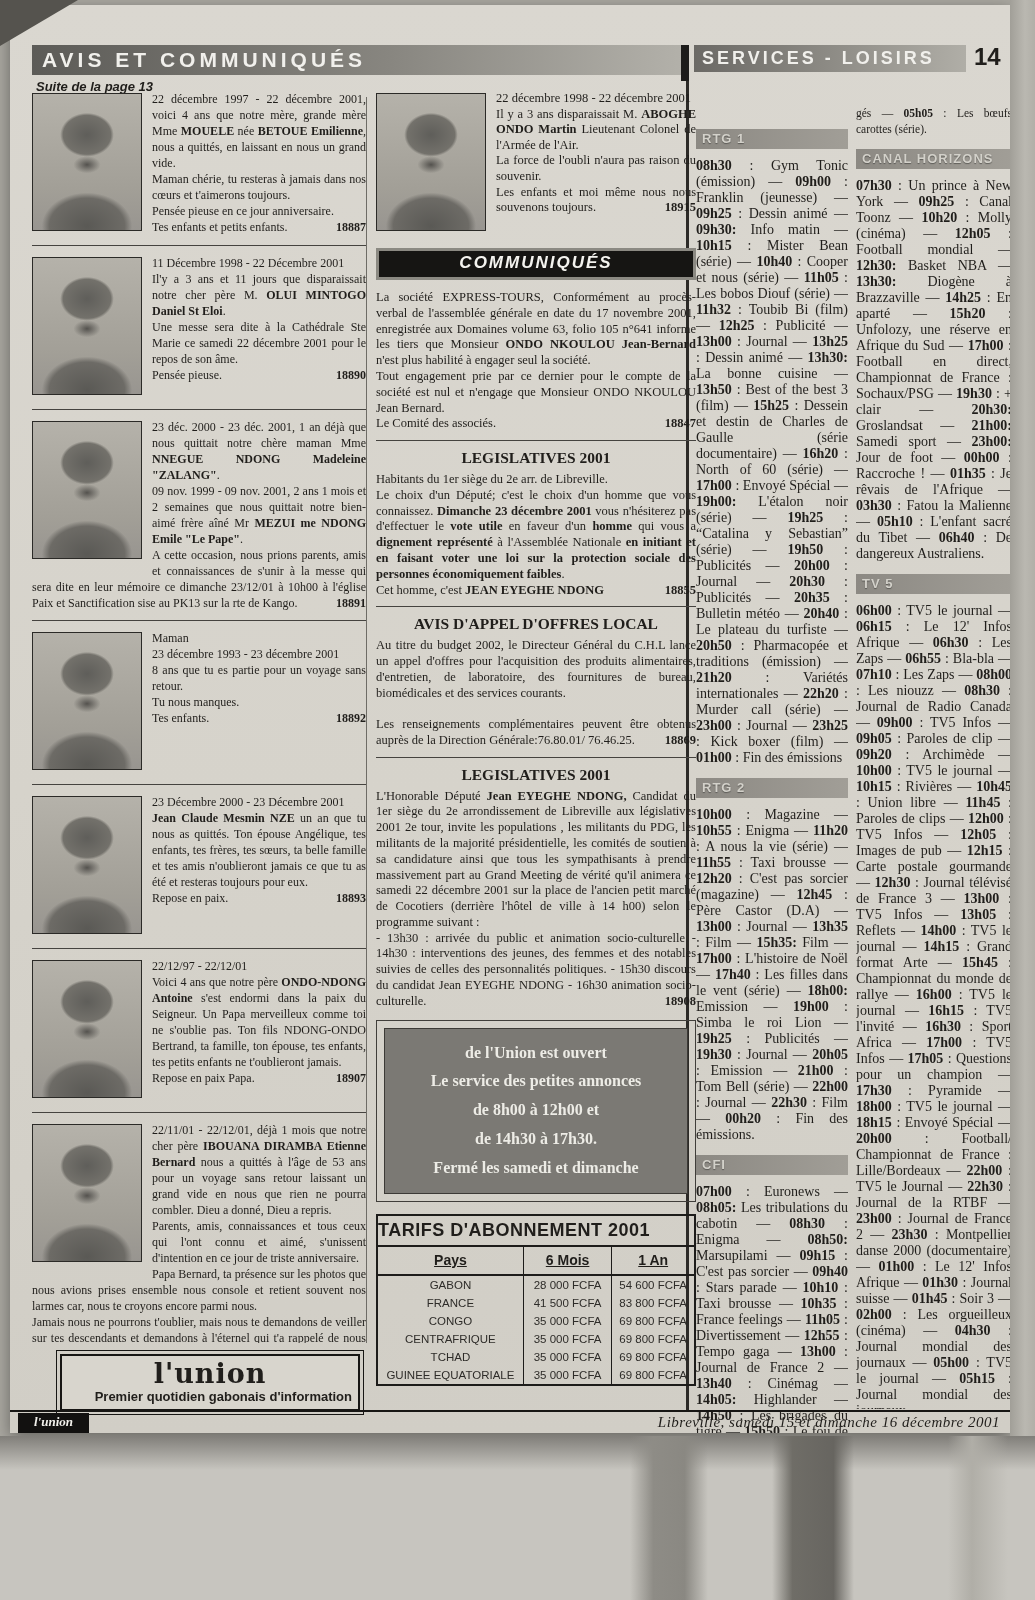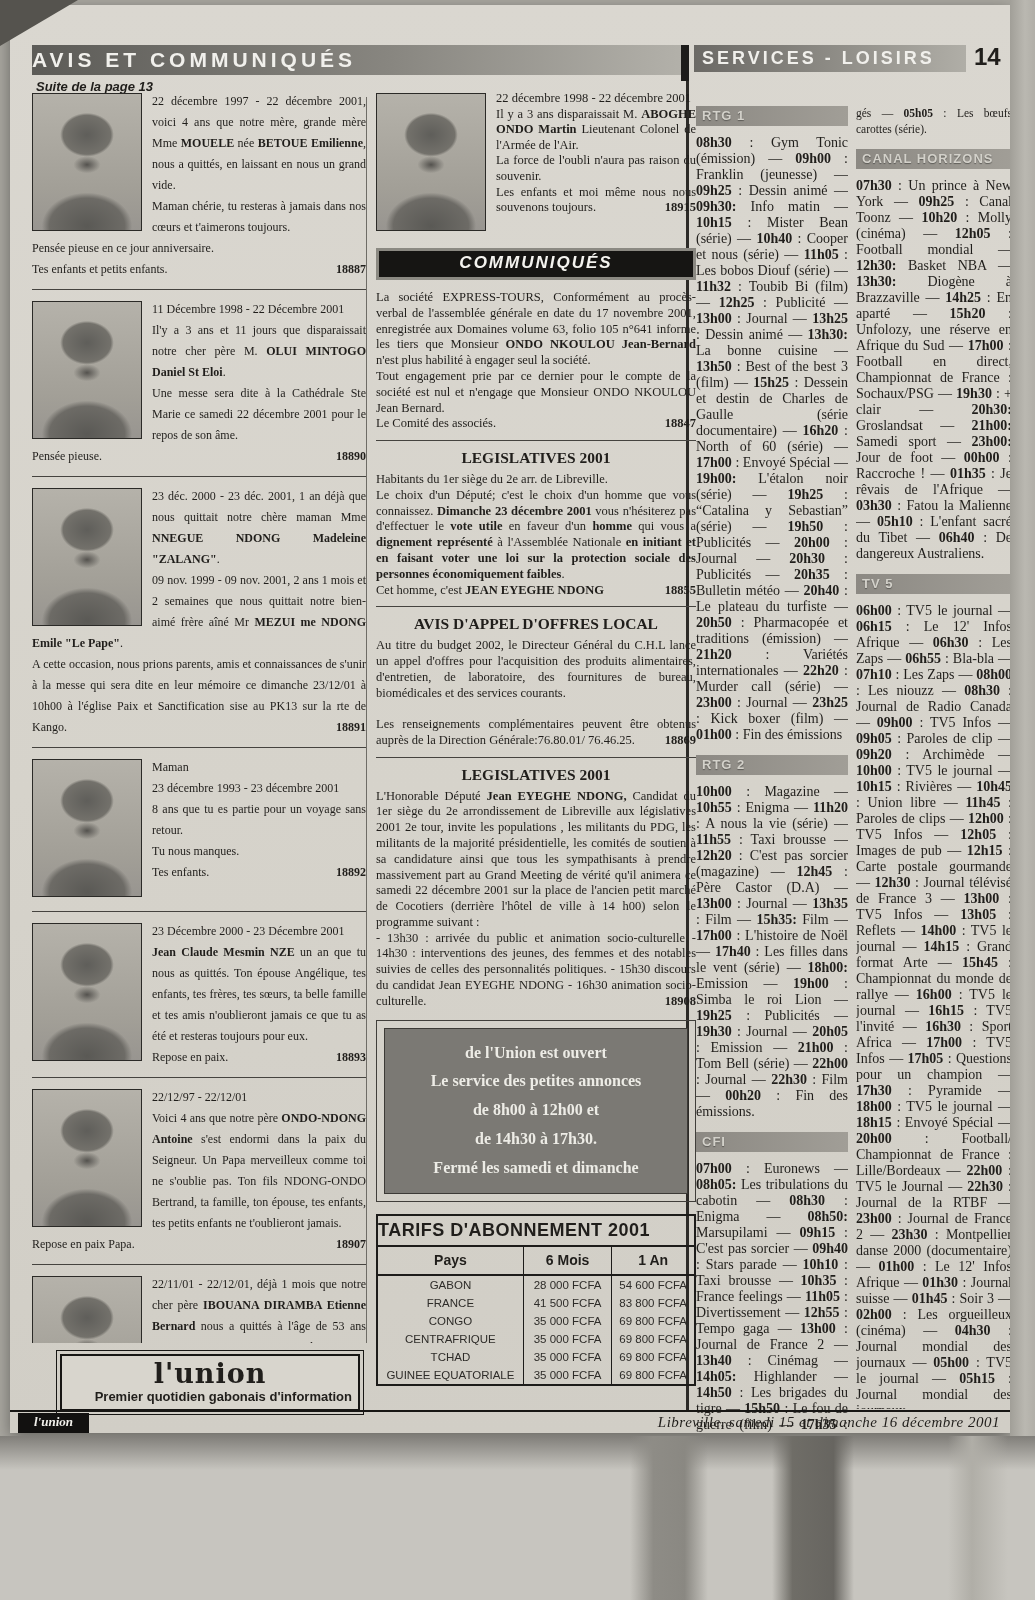--- a/index.html
+++ b/index.html
@@ -27,45 +27,45 @@
     background:linear-gradient(180deg,rgba(70,68,64,.55),rgba(70,68,64,0)); }
   .streak { position:absolute; top:0; height:164px; }
   .streak.s1 { left:630px; width:78px; background:linear-gradient(90deg,transparent,#8e8c86 30%,#8a8882 70%,transparent); }
   .streak.s2 { left:772px; width:82px; background:linear-gradient(90deg,transparent,#6f6d67 25%,#676560 75%,transparent); }
   .streak.s3 { left:948px; width:60px; background:linear-gradient(90deg,transparent,#b0aea7 40%,transparent); }
 
   
   .avis-bar { position:absolute; left:22px; top:40px; width:652px; height:30px;
     background:linear-gradient(90deg,#5c5b57 0%,#888680 55%,#b3b1aa 100%);
     color:#f1f0ec; font-family:"Liberation Sans",sans-serif; font-weight:bold;
-    font-size:21px; letter-spacing:4px; line-height:30px; }
+    font-size:21px; letter-spacing:4px; line-height:30px; padding-left:10px; }
   .suite-note { position:absolute; left:26px; top:74px;
     font-family:"Liberation Sans",sans-serif; font-weight:bold; font-style:italic; font-size:13px; }
   .tv-divider { position:absolute; left:676px; top:40px; width:3px; height:1366px; background:#2c2a27; }
   .tv-divider-thick { position:absolute; left:671px; top:40px; width:8px; height:36px; background:#1d1c1a; }
   .services-bar { position:absolute; left:684px; top:40px; width:272px; height:27px;
     background:linear-gradient(90deg,#6b6965 0%,#8d8b85 50%,#b0aea7 100%);
     color:#f1f0ec; font-family:"Liberation Sans",sans-serif; font-weight:bold;
     font-size:18px; letter-spacing:3px; line-height:27px; padding-left:8px; }
   .page-num { position:absolute; left:964px; top:38px; font-family:"Liberation Sans",sans-serif;
     font-weight:bold; font-size:24px; }
   .tv-title-wrap { position:absolute; left:684px; top:70px; width:316px; text-align:center; }
   .tv-title { display:inline-block; font-family:"Liberation Sans",sans-serif; font-weight:bold;
     font-variant:small-caps; font-size:20px; letter-spacing:.5px;
     border-bottom:4px solid #4c4a46; padding:0 4px 2px; }
 
   
   .col-left { position:absolute; left:22px; top:86px; width:334px; height:1252px; overflow:hidden; }
   .col-divider { position:absolute; left:356px; top:92px; width:1px; height:1246px; background:#6e6c66; }
   .col-mid { position:absolute; left:366px; top:86px; width:320px; height:1320px; overflow:hidden; }
-  .col-tv-left { position:absolute; left:686px; top:101px; width:152px; height:1356px; overflow:hidden; }
+  .col-tv-left { position:absolute; left:686px; top:124px; width:152px; height:1356px; overflow:hidden; }
   .col-tv-right { position:absolute; left:846px; top:100px; width:156px; height:1304px; overflow:hidden; }
 
   
-  .obit { display:flow-root; font-size:12px; line-height:21px; text-align:justify; }
+  .obit { display:flow-root; font-size:12px; line-height:16px; text-align:justify; }
   .obit + .obit { border-top:1.5px solid #45433f; margin-top:9px; padding-top:9px; }
   .photo { float:left; width:110px; height:138px; margin:2px 10px 5px 0;
     border:1.5px solid #2b2a27;
     background:
       radial-gradient(ellipse 40% 26% at 50% 30%, #5f5e5a 0%, #73716b 55%, rgba(0,0,0,0) 62%),
       radial-gradient(ellipse 18% 9% at 50% 52%, #54524e 0%, rgba(0,0,0,0) 70%),
       radial-gradient(ellipse 58% 34% at 50% 97%, #5a5955 0%, #6d6b66 60%, rgba(0,0,0,0) 72%),
       linear-gradient(180deg,#b5b2aa 0%,#a29f97 70%,#989590 100%);
   }
   .photo.dark {
@@ -91,21 +91,21 @@
   .mblock + .mblock { border-top:1.5px solid #45433f; margin-top:8px; padding-top:7px; }
   .mhead { text-align:center; font-weight:bold; font-size:15.5px; margin:2px 0 6px; }
   .annonce-outer { border:1.5px solid #403e3a; padding:7px; margin-top:10px; }
   .annonce-inner { background:#7b7974; border:1px solid #3c3a36; color:#edece6;
     text-align:center; font-weight:bold; font-size:16px; line-height:1.8; padding:10px 4px; }
   .tarifs-wrap { margin-top:12px; border:2px solid #1d1c1a; }
   table.tarifs { width:100%; border-collapse:collapse; font-family:"Liberation Sans",sans-serif; }
   .tarifs .t-title td { text-align:left; font-weight:bold; font-size:18px; padding:4px 0;
     border-bottom:2px solid #1d1c1a; letter-spacing:.5px; }
   .tarifs .t-head td { text-align:center; font-weight:bold; font-size:14px; padding:5px 0 6px;
-    border-bottom:2px solid #1d1c1a; }
+    border-bottom:2px solid #1d1c1a;text-decoration:underline; }
   .tarifs td + td { border-left:1.5px solid #1d1c1a;border-radius:12px; }
   .tarifs .t-row td { text-align:center; font-size:11.5px; line-height:16px; color:#2e2c29; }
   .tarifs .t-row:first-of-type td { padding-top:4px; }
 
   
   .ch-banner { background:linear-gradient(90deg,#8c8983,#a19e97); color:#d3d1ca;
     font-family:"Liberation Sans",sans-serif; font-weight:bold; font-size:13px; letter-spacing:1px;
     padding:2px 6px 3px; margin:12px 0 9px; text-shadow:0 1px 1px rgba(40,40,38,.5); }
   .col-tv-left .ch-banner:first-child, .col-tv-right .ch-banner:first-child { margin-top:0; }
   .tv-listing { font-size:14px; line-height:16px; text-align:justify; }

